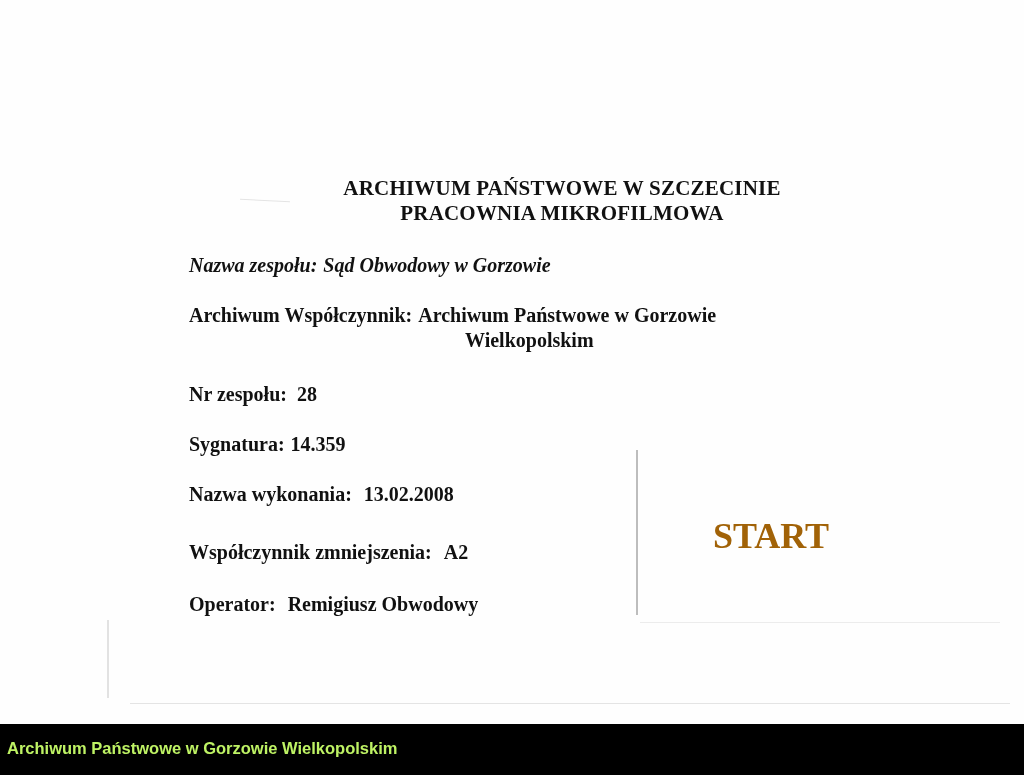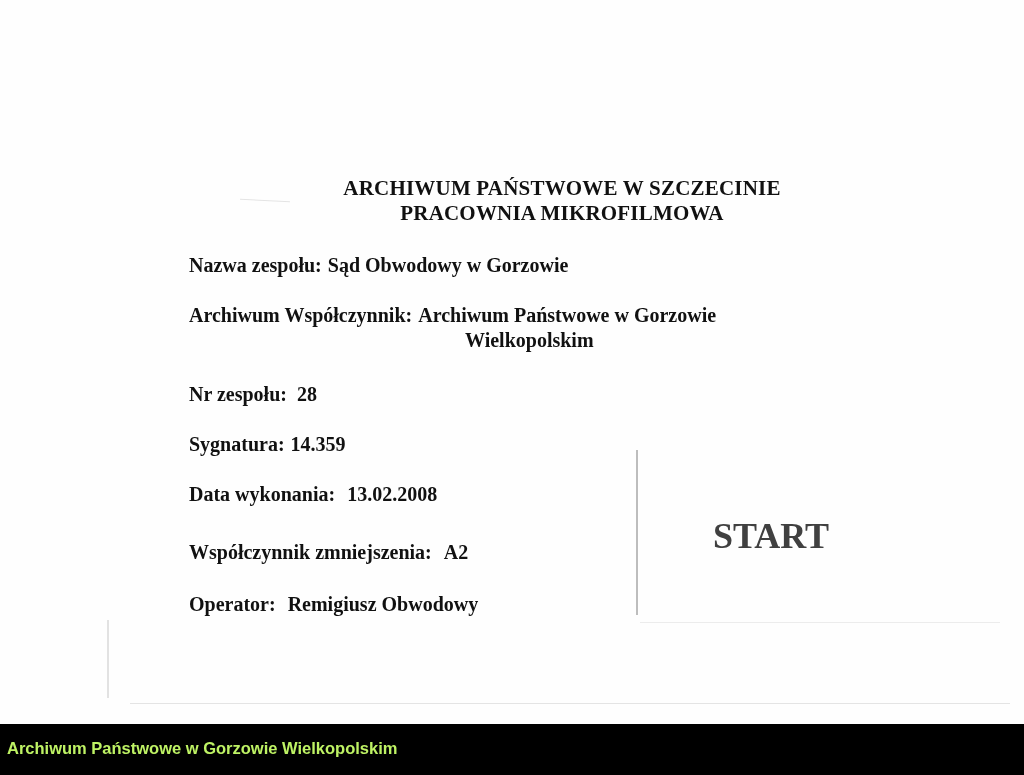--- a/index.html
+++ b/index.html
@@ -13,21 +13,21 @@
     .faint-hline { position: absolute; height: 1px; background: #e4e4e4; }
     .header-line {
       position: absolute; left: 0; width: 1024px; text-align: center;
       font-weight: bold; font-size: 21px; color: #111; letter-spacing: 0.2px;
     }
     .field {
       position: absolute; left: 189px; font-weight: bold; font-size: 20px; color: #111; white-space: nowrap;
     }
     .field .val { margin-left: 6px; }
     .start {
-      position: absolute; left: 713px; top: 515px; font-weight: bold; font-size: 36px; color: #404040;
+      position: absolute; left: 713px; top: 515px; font-weight: bold; font-size: 36px; color: #a16207;
     }
     .footer {
       position: absolute; left: 0; top: 724px; width: 1024px; height: 51px; background: #000;
     }
     .footer-text {
       position: absolute; left: 7px; top: 15px; color: #bef264;
       font-family: "Liberation Sans", sans-serif; font-weight: bold; font-size: 16.5px;
     }
   </style>
 </head>
@@ -37,41 +37,41 @@
 
   <div class="faint-hline" style="left:240px; top:200px; width:50px; transform:rotate(3deg);"></div>
   <div class="faint-vline" style="left:636px; top:450px; height:165px; background:#bdbdbd;"></div>
   <div class="faint-vline" style="left:107px; top:620px; height:78px; background:#e2e2e2;"></div>
   <div class="faint-hline" style="left:130px; top:703px; width:880px;"></div>
   <div class="faint-hline" style="left:640px; top:622px; width:360px; background:#ececec;"></div>
 
   <div class="header-line" style="top:176px; left:50px;">ARCHIWUM PAŃSTWOWE W SZCZECINIE</div>
   <div class="header-line" style="top:201px; left:50px;">PRACOWNIA MIKROFILMOWA</div>
 
-  <div class="field" style="top:254px;">
+  <div class="field" style="top:254px;font-style:italic;">
     <span>Nazwa zespołu:</span><span class="val">Sąd Obwodowy w Gorzowie</span>
   </div>
 
   <div class="field" style="top:304px;">
     <span>Archiwum Współczynnik:</span><span class="val">Archiwum Państwowe w Gorzowie</span>
   </div>
   <div class="field" style="top:329px; left:465px;">
     <span>Wielkopolskim</span>
   </div>
 
   <div class="field" style="top:383px;">
     <span>Nr zespołu:</span><span class="val" style="margin-left:10px;">28</span>
   </div>
 
   <div class="field" style="top:433px;">
     <span>Sygnatura:</span><span class="val">14.359</span>
   </div>
 
   <div class="field" style="top:483px;">
-    <span>Data wykonania:</span><span class="val" style="margin-left:12px;">13.02.2008</span>
+    <span>Nazwa wykonania:</span><span class="val" style="margin-left:12px;">13.02.2008</span>
   </div>
 
   <div class="field" style="top:541px;">
     <span>Współczynnik zmniejszenia:</span><span class="val" style="margin-left:12px;">A2</span>
   </div>
 
   <div class="field" style="top:593px;">
     <span>Operator:</span><span class="val" style="margin-left:12px;">Remigiusz Obwodowy</span>
   </div>
 

